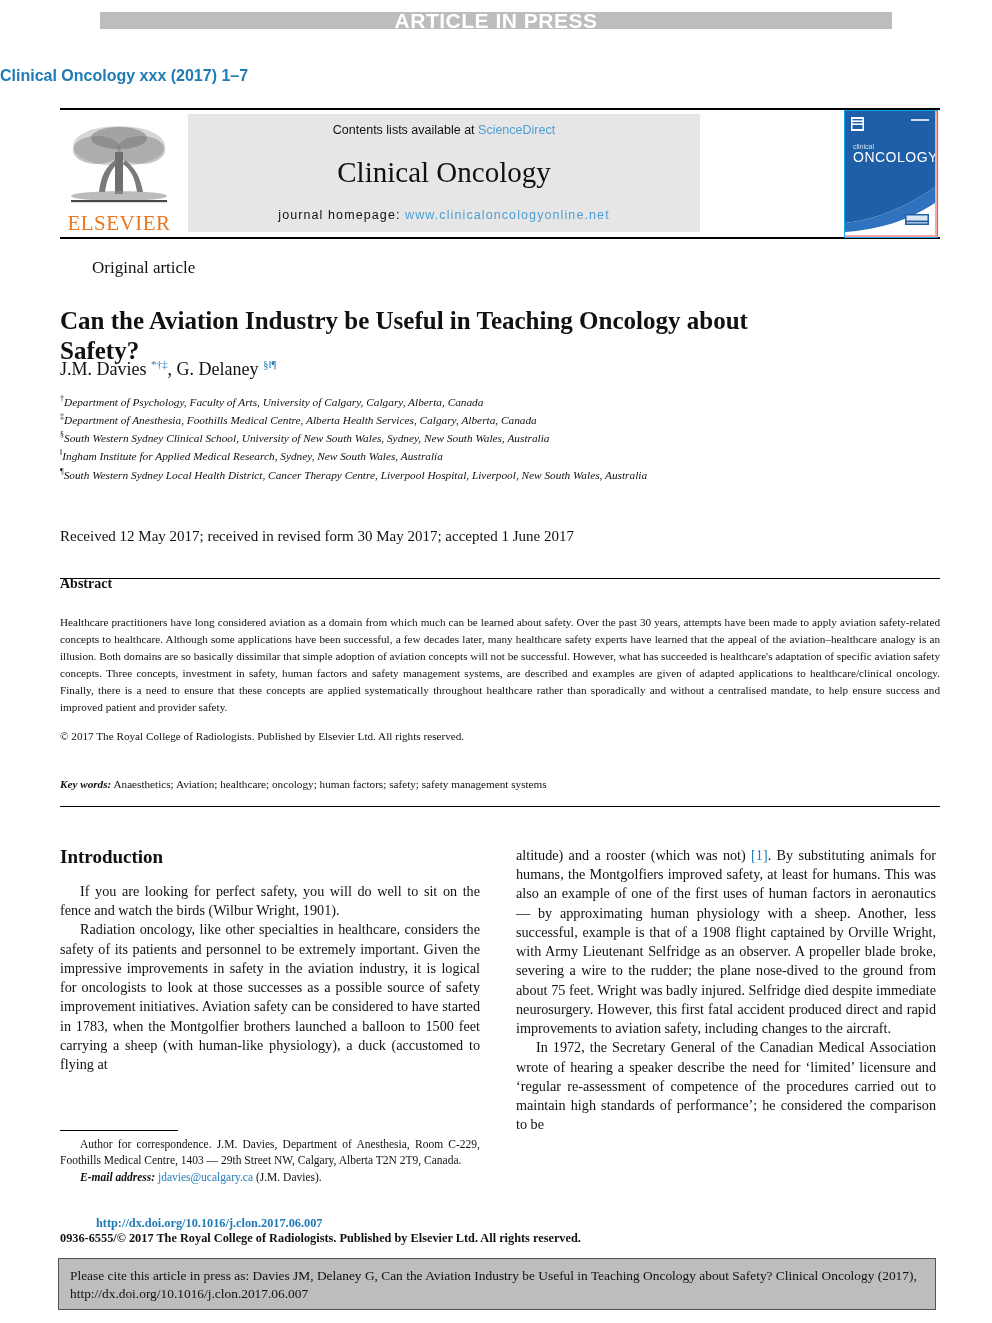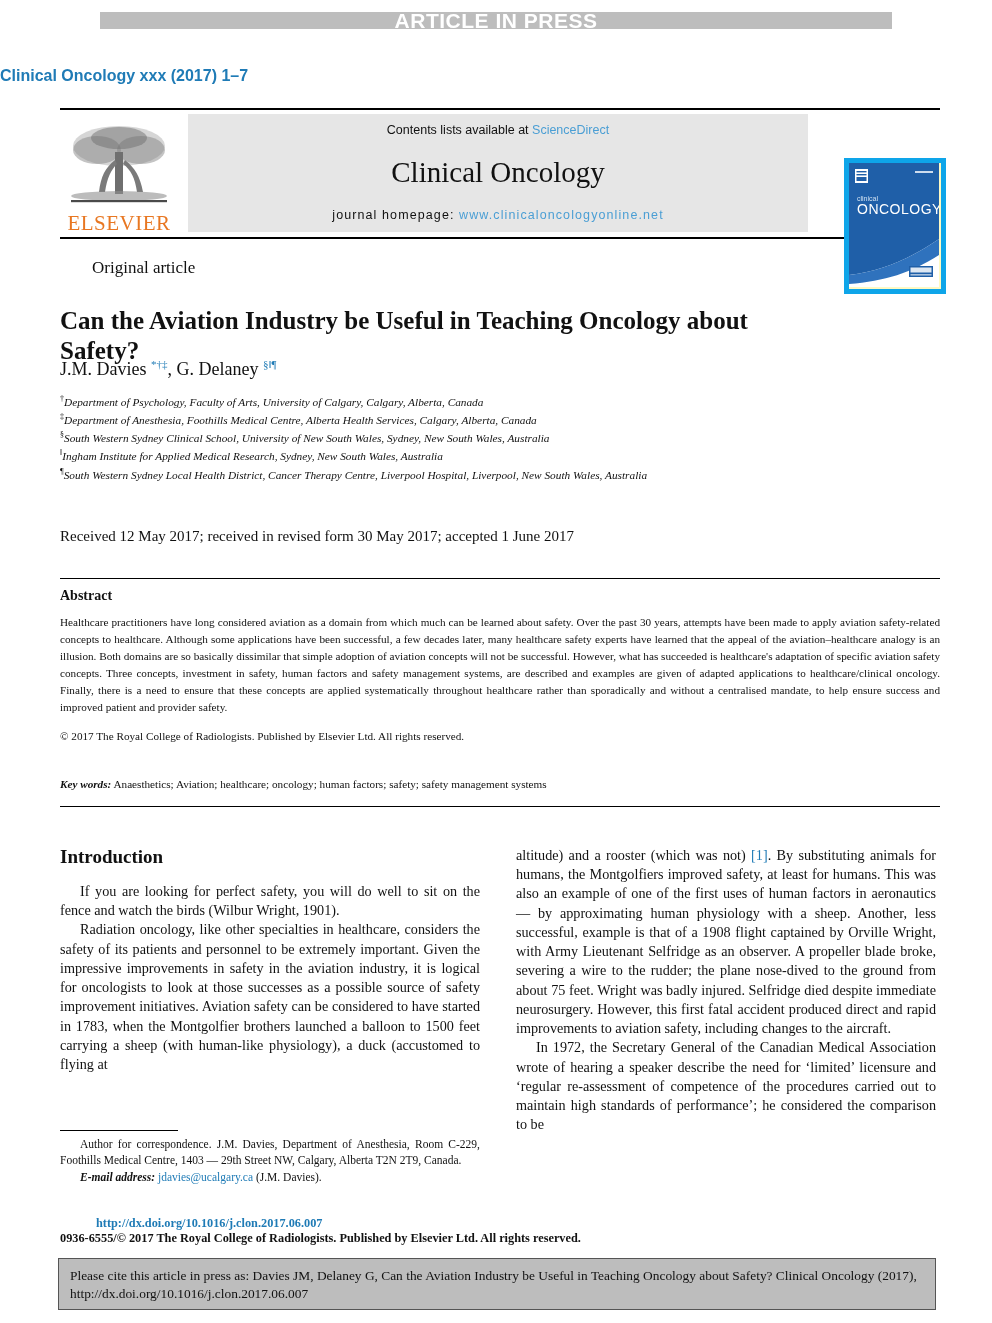--- a/index.html
+++ b/index.html
@@ -86,21 +86,21 @@
     font-size: 21px;
     letter-spacing: 0.5px;
     color: #e87722;
     line-height: 1;
     margin-top: 1px;
   }
   .journal-box {
     position: absolute;
     left: 128px;
     top: 4px;
-    width: 620px;
+    width: 512px;
     height: 118px;
     background: #e6e6e6;
     display: flex;
     flex-direction: column;
     align-items: center;
     justify-content: space-between;
     padding: 9px 0 10px 0;
     box-sizing: border-box;
   }
   .contents-line {
@@ -122,24 +122,23 @@
     color: #111;
   }
   .homepage-line .hp-link { color: #4a9ed4; }
 
   .cover-thumb {
     position: absolute;
     left: 784px;
     top: 0px;
     width: 92px;
     height: 126px;
-    border: 5px solid #0ea5e9;
-    background: #fef9c3;
+    border: 1px solid #0ea5e9;
+    background: #fca5a5;
     overflow: hidden;
-    margin-top: 48px;
   }
 
   
   .original-article {
     position: absolute;
     left: 60px;
     top: 258px;
     font-family: "Liberation Serif", serif;
     font-size: 17px;
     color: #111;
@@ -194,21 +193,21 @@
   .rule-abstract-top {
     position: absolute;
     left: 60px;
     top: 578px;
     width: 880px;
     border-top: 1.6px solid #000;
   }
   .abstract-heading {
     position: absolute;
     left: 60px;
-    top: 588px;
+    top: 576px;
     font-family: "Liberation Serif", serif;
     font-weight: bold;
     font-size: 14px;
     color: #111;
   }
   .abstract-body {
     position: absolute;
     left: 60px;
     top: 614px;
     width: 880px;

